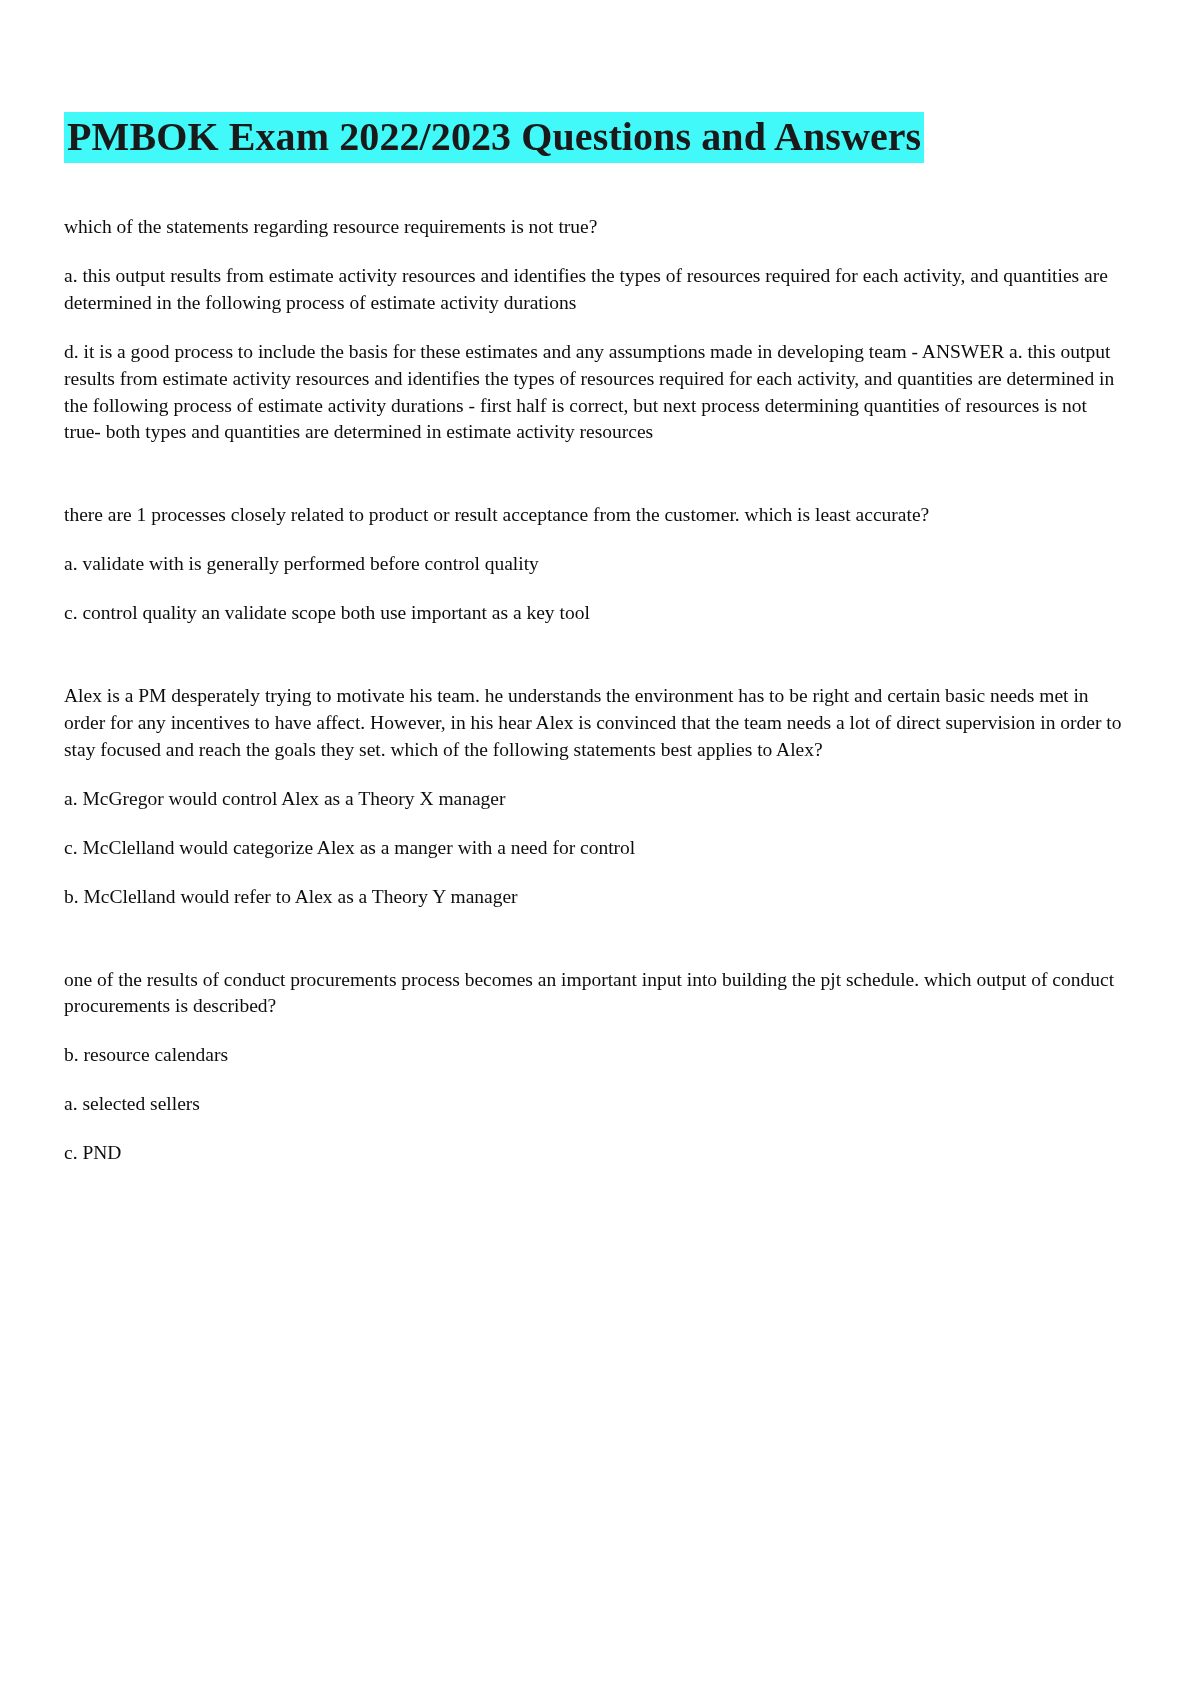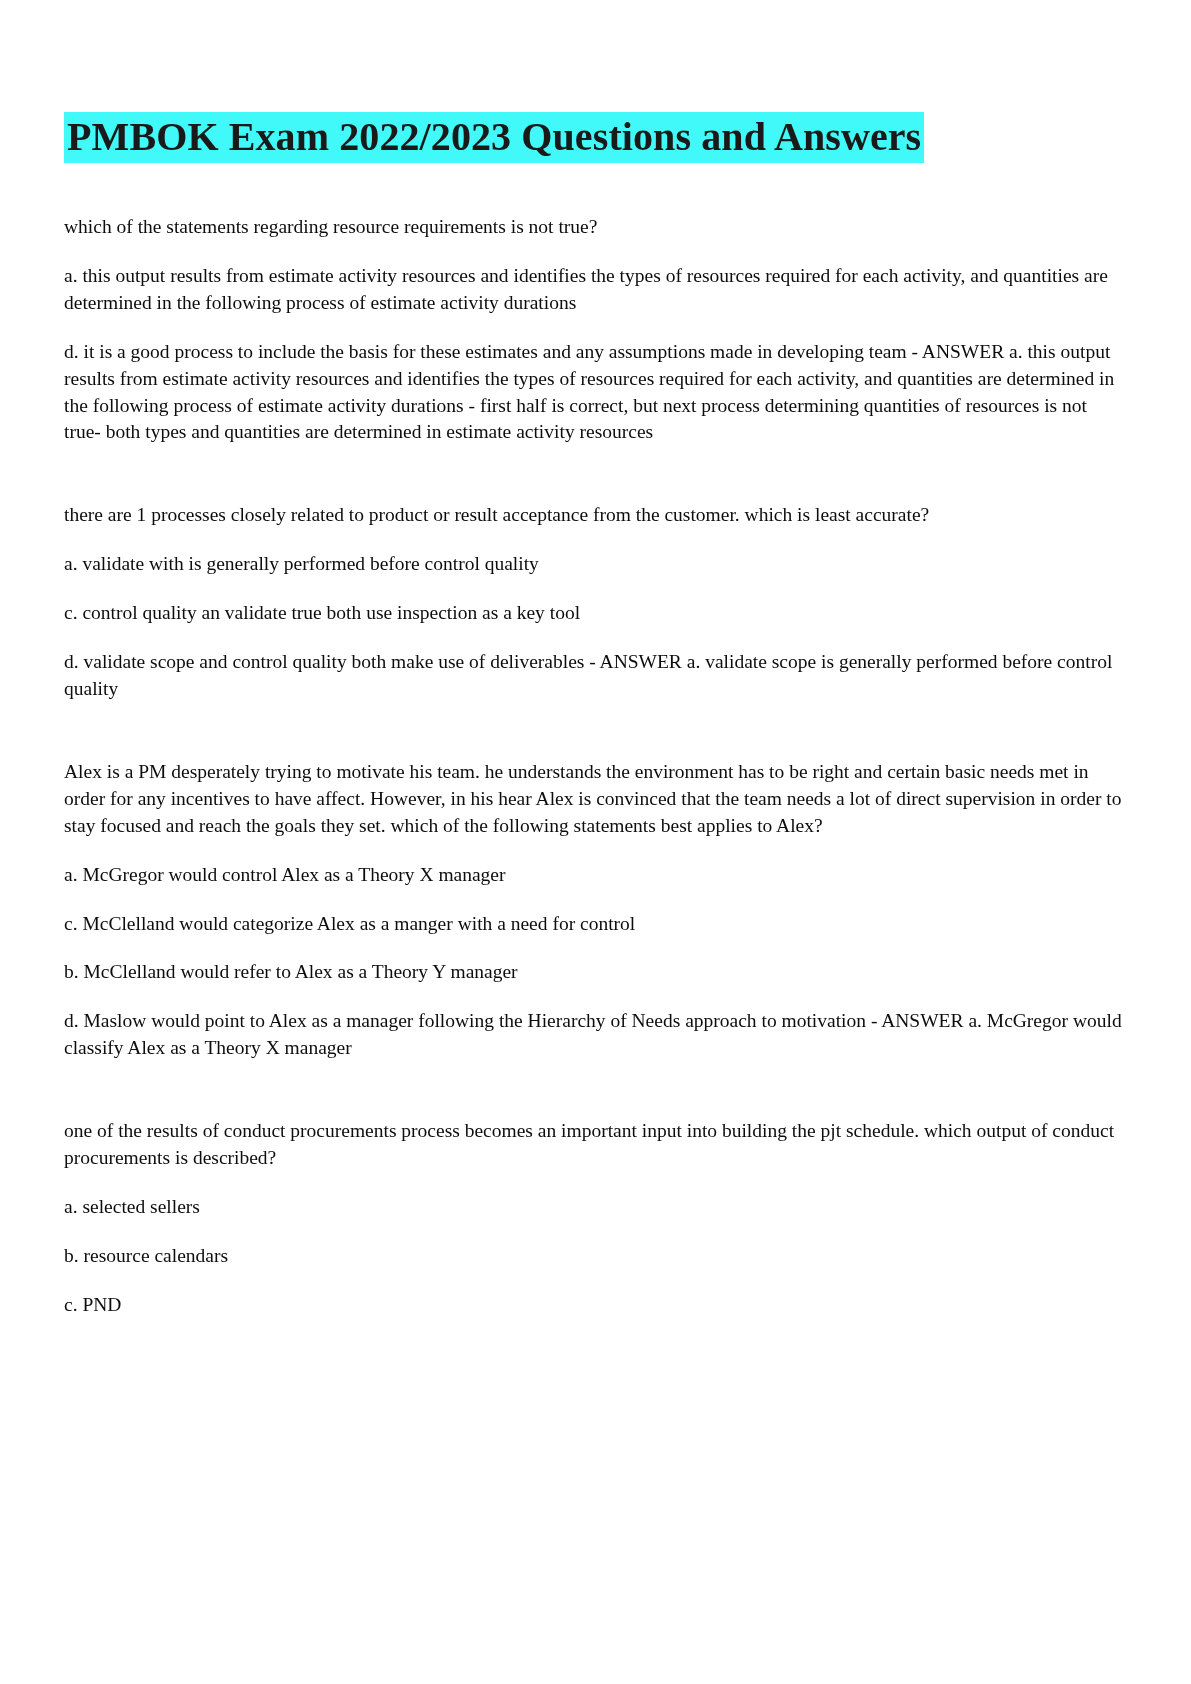--- a/index.html
+++ b/index.html
@@ -62,37 +62,35 @@
       <p class="para">which of the statements regarding resource requirements is not true?</p>
       <p class="para">a. this output results from estimate activity resources and identifies the types of resources required for each activity, and quantities are determined in the following process of estimate activity durations</p>
       <p class="para">d. it is a good process to include the basis for these estimates and any assumptions made in developing team - ANSWER a. this output results from estimate activity resources and identifies the types of resources required for each activity, and quantities are determined in the following process of estimate activity durations - first half is correct, but next process determining quantities of resources is not true- both types and quantities are determined in estimate activity resources</p>
     </div>
 
     <div class="gap"></div>
 
     <div>
       <p class="para">there are 1 processes closely related to product or result acceptance from the customer. which is least accurate?</p>
       <p class="para">a. validate with is generally performed before control quality</p>
-      <p class="para">c. control quality an validate true both use inspection as a key tool</p>
-      <p class="para">d. validate scope and control quality both make use of deliverables - ANSWER a. validate scope is generally performed before control quality</p>
+      <p class="para">c. control quality an validate scope both use important as a key tool</p>
     </div>
 
     <div class="gap"></div>
 
     <div>
       <p class="para">Alex is a PM desperately trying to motivate his team. he understands the environment has to be right and certain basic needs met in order for any incentives to have affect. However, in his hear Alex is convinced that the team needs a lot of direct supervision in order to stay focused and reach the goals they set. which of the following statements best applies to Alex?</p>
       <p class="para">a. McGregor would control Alex as a Theory X manager</p>
       <p class="para">c. McClelland would categorize Alex as a manger with a need for control</p>
       <p class="para">b. McClelland would refer to Alex as a Theory Y manager</p>
-      <p class="para">d. Maslow would point to Alex as a manager following the Hierarchy of Needs approach to motivation - ANSWER a. McGregor would classify Alex as a Theory X manager</p>
     </div>
 
     <div class="gap"></div>
 
     <div>
       <p class="para">one of the results of conduct procurements process becomes an important input into building the pjt schedule. which output of conduct procurements is described?</p>
+      <p class="para">b. resource calendars</p>
       <p class="para">a. selected sellers</p>
-      <p class="para">b. resource calendars</p>
       <p class="para">c. PND</p>
     </div>
 
   </div>
 </div>
 
 </body></html>

